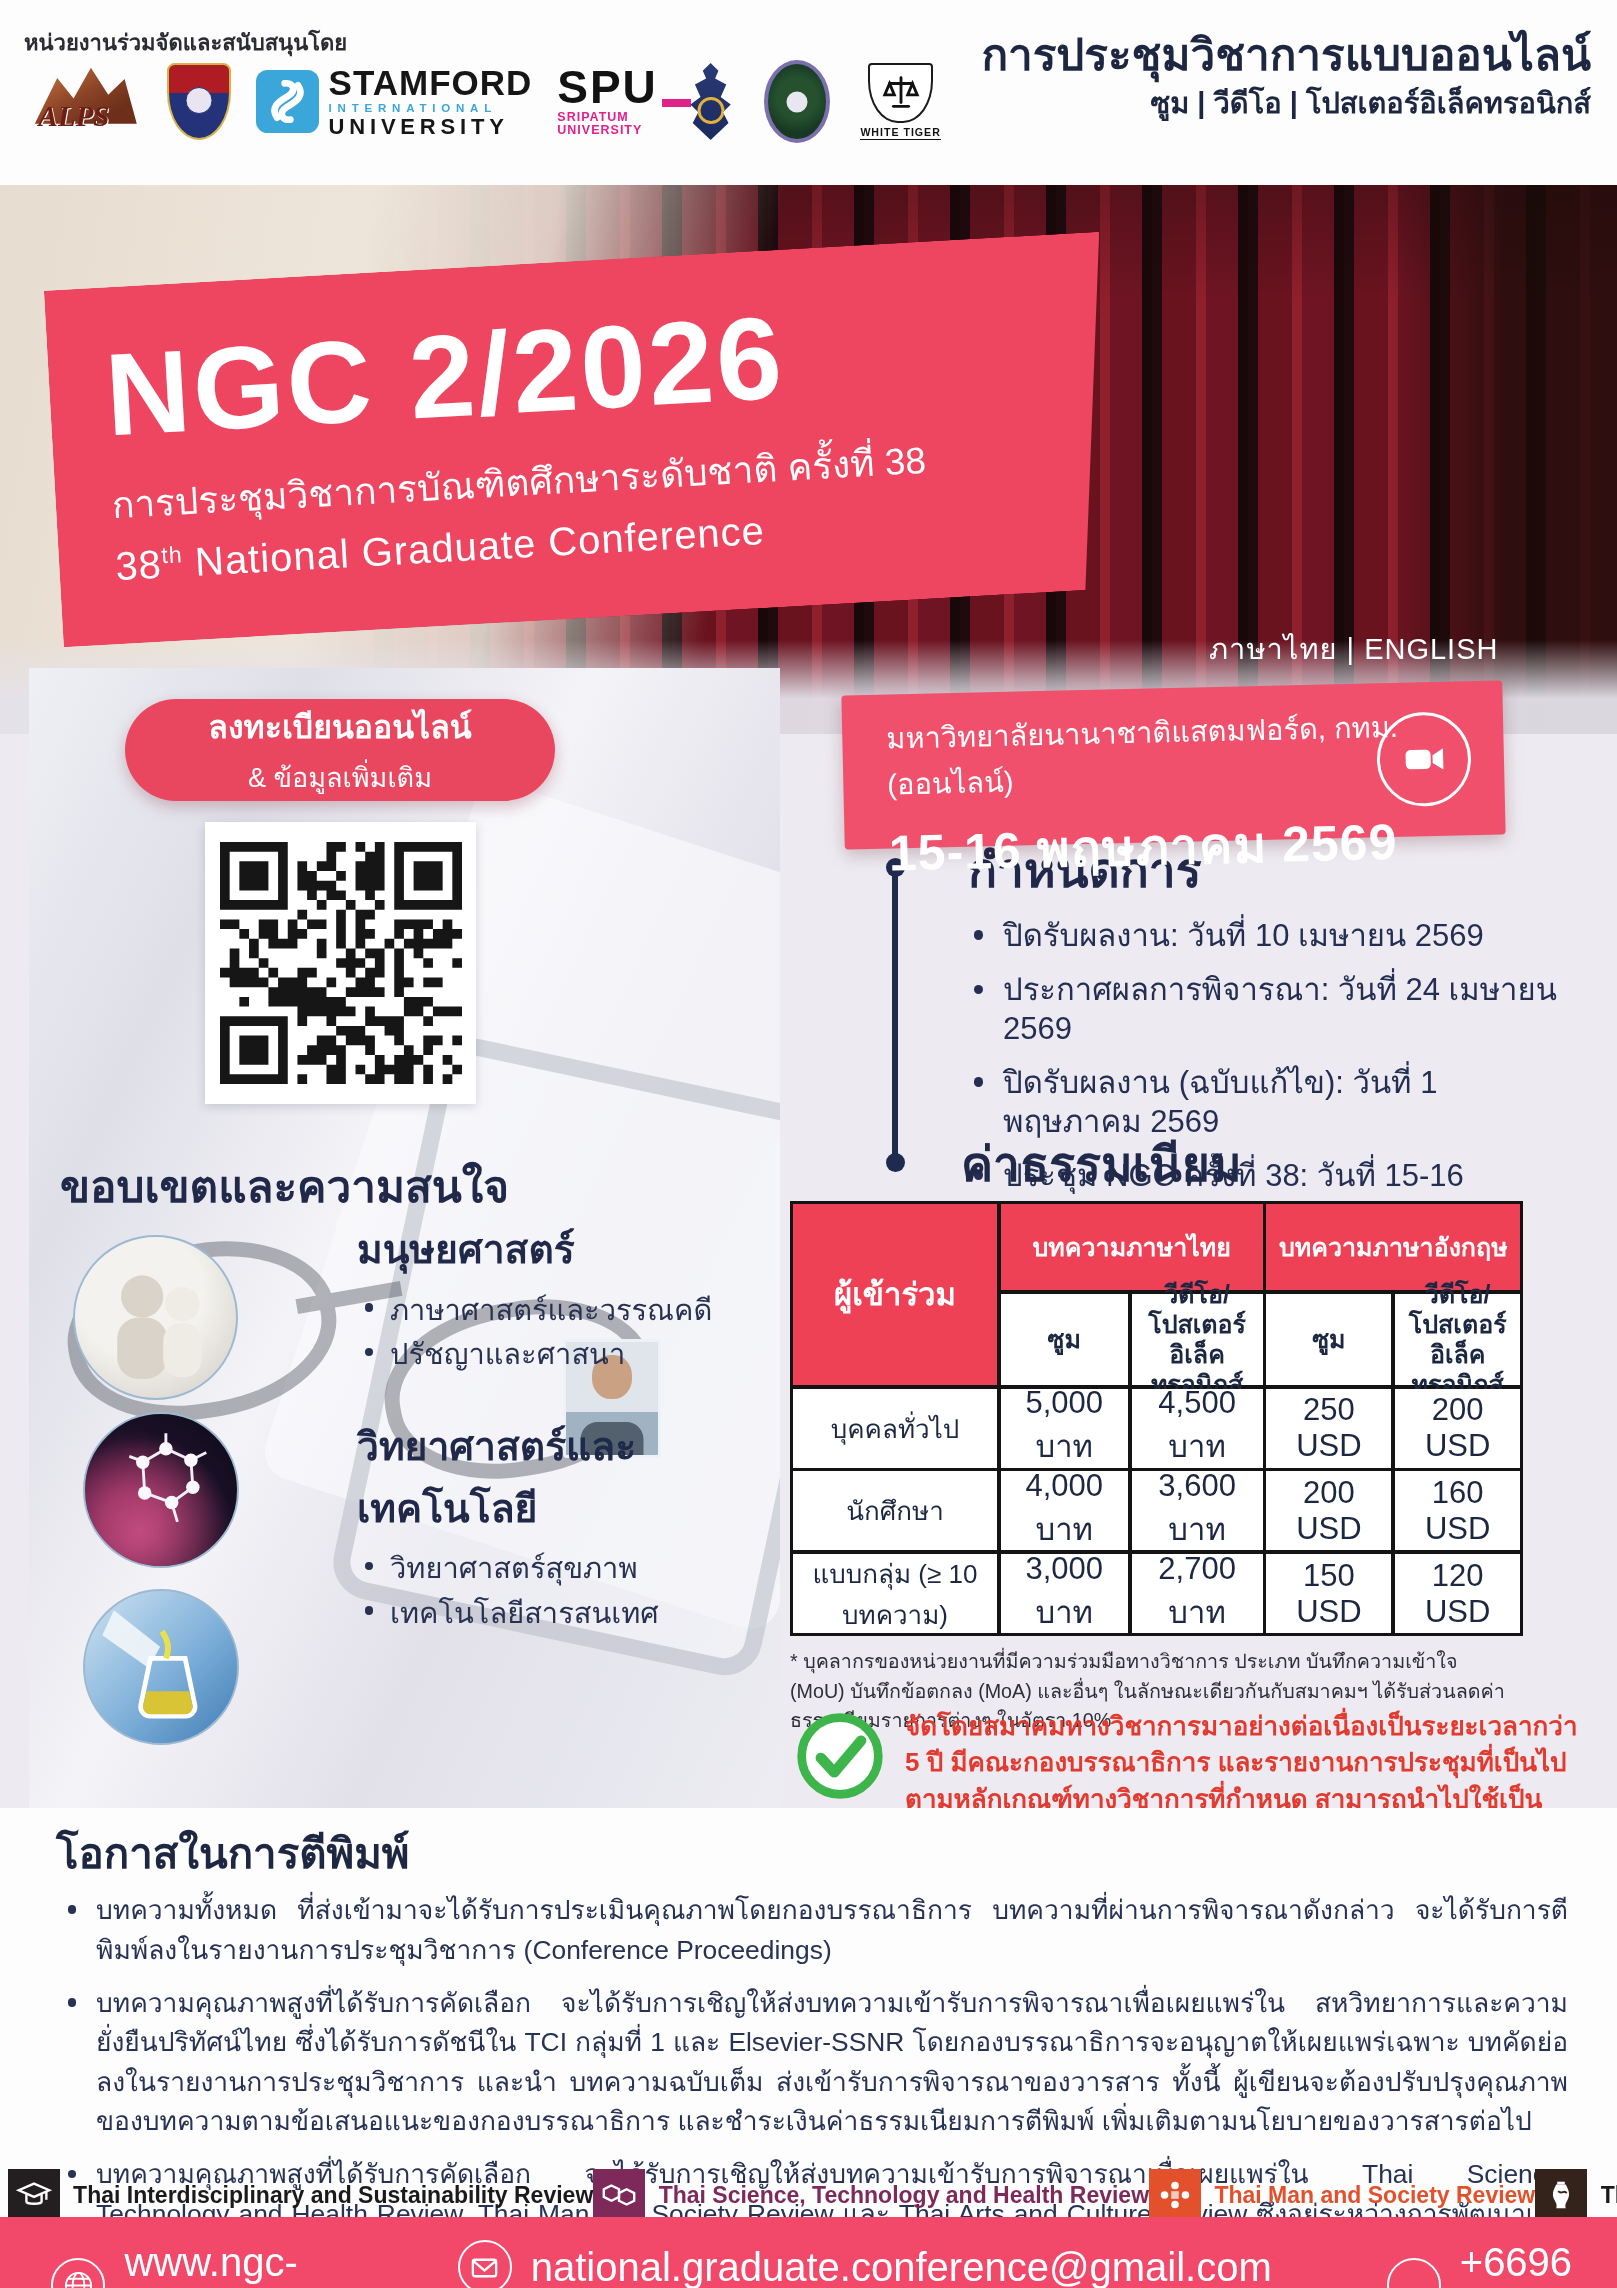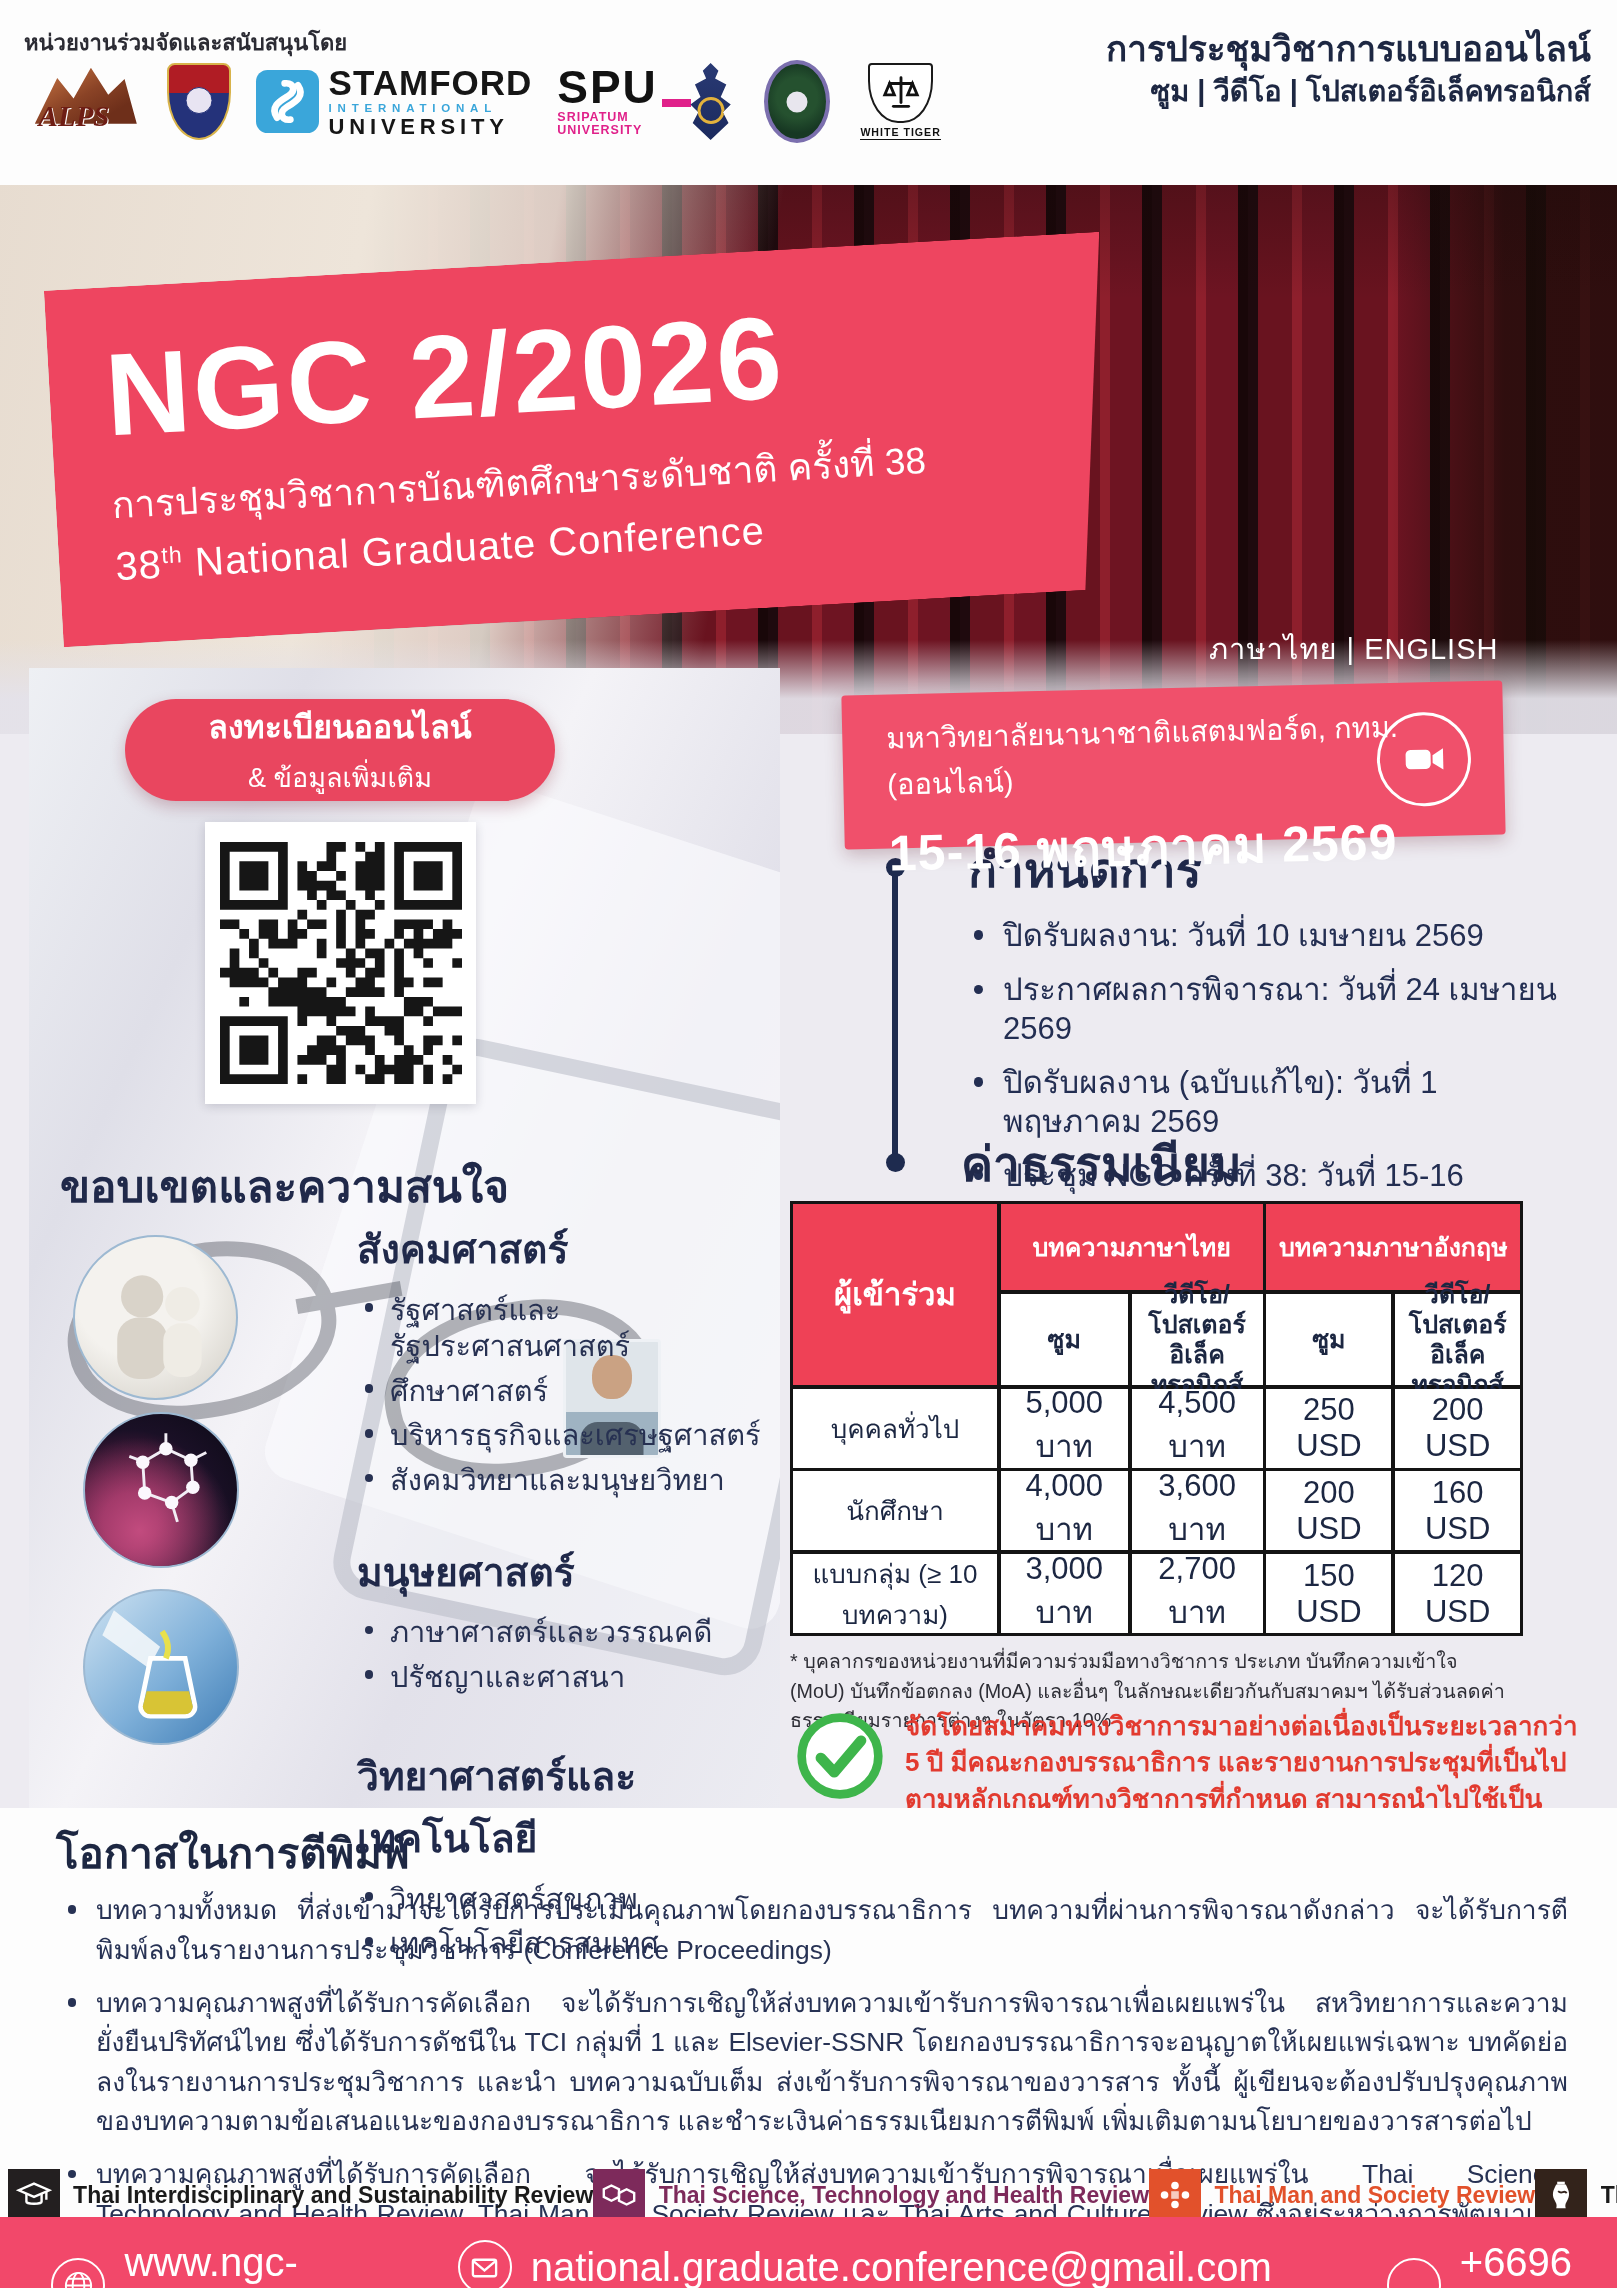--- a/index.html
+++ b/index.html
@@ -48,21 +48,21 @@
     background:#e8e6ee;border-radius:50%;border:2.9px solid #25512f;}
   
   .logo-wt{width:92px;}
   .wt-shield{width:61px;height:56px;background:#fff;border:2.9px solid #1a1a1a;border-radius:3.8px 3.8px 46% 46%/3.8px 3.8px 70% 70%;
     display:flex;align-items:center;justify-content:center;}
   .wt-shield svg{display:block;}
   .wt-label{font-size:10.6px;font-weight:700;color:#111;letter-spacing:1px;margin-top:2.9px;white-space:nowrap;
     border-bottom:1.9px solid #111;padding-bottom:1px;}
   
   .online-title{position:absolute;right:27px;top:25px;text-align:right;color:#1d2742;line-height:1.35;}
-  .online-title .l1{font-size:35px;font-weight:700;}
+  .online-title .l1{font-size:44px;font-weight:700;}
   .online-title .l2{font-size:29px;font-weight:700;}
 
   
   .hero{position:absolute;left:0;top:146px;width:1618px;height:588px;z-index:1;
     background:
       linear-gradient(0deg, rgba(228,226,234,.95) 0 6%, rgba(228,226,234,0) 16%),
       linear-gradient(100deg,#e7dcd0 0%,#eee5da 22%,rgba(238,229,218,.88) 33%,rgba(238,229,218,0) 46%),
       linear-gradient(180deg, rgba(24,10,10,.38) 0%, rgba(24,10,10,0) 26%),
       linear-gradient(90deg, rgba(0,0,0,0) 0 86%, rgba(26,12,8,.75) 93% 100%),
       repeating-linear-gradient(90deg,#1f0a0e 0 9.6px,#69131f 9.6px 44px,#8e1f2c 44px 54px,#6e1422 54px 86px,#190709 86px 96px),
@@ -278,29 +278,20 @@
   </div>
 
   <div class="qr-card">
     <svg id="qr-svg" width="242" height="242" viewBox="0 0 250 250">
         <path d="M0 0h70v70h-70z M10 10h50v50h-50z M20 20h30v30h-30z M180 0h70v70h-70z M190 10h50v50h-50z M200 20h30v30h-30z M0 180h70v70h-70z M10 190h50v50h-50z M20 200h30v30h-30z M110 0h10v10h-10z M120 0h10v10h-10z M140 0h10v10h-10z M160 0h10v10h-10z M110 10h10v10h-10z M150 10h10v10h-10z M160 10h10v10h-10z M80 20h10v10h-10z M100 20h10v10h-10z M110 20h10v10h-10z M140 20h10v10h-10z M150 20h10v10h-10z M160 20h10v10h-10z M80 30h10v10h-10z M90 30h10v10h-10z M120 30h10v10h-10z M140 30h10v10h-10z M150 30h10v10h-10z M160 30h10v10h-10z M80 40h10v10h-10z M90 40h10v10h-10z M100 40h10v10h-10z M110 40h10v10h-10z M140 40h10v10h-10z M150 40h10v10h-10z M160 40h10v10h-10z M90 50h10v10h-10z M110 50h10v10h-10z M120 50h10v10h-10z M150 50h10v10h-10z M100 60h10v10h-10z M130 60h10v10h-10z M160 60h10v10h-10z M80 70h10v10h-10z M120 70h10v10h-10z M140 70h10v10h-10z M150 70h10v10h-10z M0 80h10v10h-10z M10 80h10v10h-10z M40 80h10v10h-10z M50 80h10v10h-10z M70 80h10v10h-10z M90 80h10v10h-10z M100 80h10v10h-10z M120 80h10v10h-10z M140 80h10v10h-10z M180 80h10v10h-10z M190 80h10v10h-10z M200 80h10v10h-10z M210 80h10v10h-10z M230 80h10v10h-10z M20 90h10v10h-10z M40 90h10v10h-10z M50 90h10v10h-10z M70 90h10v10h-10z M80 90h10v10h-10z M120 90h10v10h-10z M140 90h10v10h-10z M150 90h10v10h-10z M180 90h10v10h-10z M200 90h10v10h-10z M220 90h10v10h-10z M230 90h10v10h-10z M240 90h10v10h-10z M30 100h10v10h-10z M50 100h10v10h-10z M60 100h10v10h-10z M70 100h10v10h-10z M100 100h10v10h-10z M120 100h10v10h-10z M140 100h10v10h-10z M170 100h10v10h-10z M190 100h10v10h-10z M200 100h10v10h-10z M210 100h10v10h-10z M220 100h10v10h-10z M230 100h10v10h-10z M10 110h10v10h-10z M30 110h10v10h-10z M100 110h10v10h-10z M130 110h10v10h-10z M150 110h10v10h-10z M160 110h10v10h-10z M180 110h10v10h-10z M200 110h10v10h-10z M10 120h10v10h-10z M40 120h10v10h-10z M120 120h10v10h-10z M130 120h10v10h-10z M140 120h10v10h-10z M160 120h10v10h-10z M180 120h10v10h-10z M210 120h10v10h-10z M240 120h10v10h-10z M0 130h10v10h-10z M10 130h10v10h-10z M20 130h10v10h-10z M30 130h10v10h-10z M50 130h10v10h-10z M80 130h10v10h-10z M90 130h10v10h-10z M130 130h10v10h-10z M150 130h10v10h-10z M160 130h10v10h-10z M180 130h10v10h-10z M10 140h10v10h-10z M20 140h10v10h-10z M30 140h10v10h-10z M40 140h10v10h-10z M60 140h10v10h-10z M70 140h10v10h-10z M80 140h10v10h-10z M110 140h10v10h-10z M140 140h10v10h-10z M150 140h10v10h-10z M180 140h10v10h-10z M190 140h10v10h-10z M210 140h10v10h-10z M220 140h10v10h-10z M50 150h10v10h-10z M60 150h10v10h-10z M70 150h10v10h-10z M80 150h10v10h-10z M90 150h10v10h-10z M100 150h10v10h-10z M130 150h10v10h-10z M140 150h10v10h-10z M150 150h10v10h-10z M160 150h10v10h-10z M180 150h10v10h-10z M20 160h10v10h-10z M50 160h10v10h-10z M60 160h10v10h-10z M70 160h10v10h-10z M80 160h10v10h-10z M90 160h10v10h-10z M100 160h10v10h-10z M110 160h10v10h-10z M120 160h10v10h-10z M190 160h10v10h-10z M200 160h10v10h-10z M210 160h10v10h-10z M80 170h10v10h-10z M90 170h10v10h-10z M100 170h10v10h-10z M110 170h10v10h-10z M120 170h10v10h-10z M130 170h10v10h-10z M150 170h10v10h-10z M190 170h10v10h-10z M200 170h10v10h-10z M220 170h10v10h-10z M230 170h10v10h-10z M240 170h10v10h-10z M80 180h10v10h-10z M110 180h10v10h-10z M150 180h10v10h-10z M160 180h10v10h-10z M170 180h10v10h-10z M180 180h10v10h-10z M210 180h10v10h-10z M120 190h10v10h-10z M130 190h10v10h-10z M140 190h10v10h-10z M170 190h10v10h-10z M180 190h10v10h-10z M100 200h10v10h-10z M110 200h10v10h-10z M130 200h10v10h-10z M140 200h10v10h-10z M150 200h10v10h-10z M180 200h10v10h-10z M210 200h10v10h-10z M220 200h10v10h-10z M240 200h10v10h-10z M90 210h10v10h-10z M100 210h10v10h-10z M110 210h10v10h-10z M120 210h10v10h-10z M150 210h10v10h-10z M190 210h10v10h-10z M210 210h10v10h-10z M80 220h10v10h-10z M90 220h10v10h-10z M100 220h10v10h-10z M120 220h10v10h-10z M160 220h10v10h-10z M180 220h10v10h-10z M190 220h10v10h-10z M200 220h10v10h-10z M230 220h10v10h-10z M110 230h10v10h-10z M120 230h10v10h-10z M140 230h10v10h-10z M160 230h10v10h-10z M170 230h10v10h-10z M180 230h10v10h-10z M190 230h10v10h-10z M210 230h10v10h-10z M240 230h10v10h-10z M80 240h10v10h-10z M110 240h10v10h-10z M120 240h10v10h-10z M150 240h10v10h-10z M160 240h10v10h-10z M180 240h10v10h-10z M190 240h10v10h-10z M210 240h10v10h-10z M230 240h10v10h-10z " fill="#161616" fill-rule="evenodd"></path>
       </svg>
   </div>
 
   <div class="scope-title">ขอบเขตและความสนใจ</div>
   <div class="scope-cats">
-      <div class="scope-cat">
-        <div class="scope-cat-title">สังคมศาสตร์</div>
-        <ul class="scope-list">
-          <li class="scope-item">รัฐศาสตร์และรัฐประศาสนศาสตร์</li>
-          <li class="scope-item">ศึกษาศาสตร์</li>
-          <li class="scope-item">บริหารธุรกิจและเศรษฐศาสตร์</li>
-          <li class="scope-item">สังคมวิทยาและมนุษยวิทยา</li>
-        </ul>
-      </div>
       <div class="scope-cat">
         <div class="scope-cat-title">มนุษยศาสตร์</div>
         <ul class="scope-list">
           <li class="scope-item">ภาษาศาสตร์และวรรณคดี</li>
           <li class="scope-item">ปรัชญาและศาสนา</li>
         </ul>
       </div>
       <div class="scope-cat">
         <div class="scope-cat-title">วิทยาศาสตร์และเทคโนโลยี</div>
         <ul class="scope-list">

